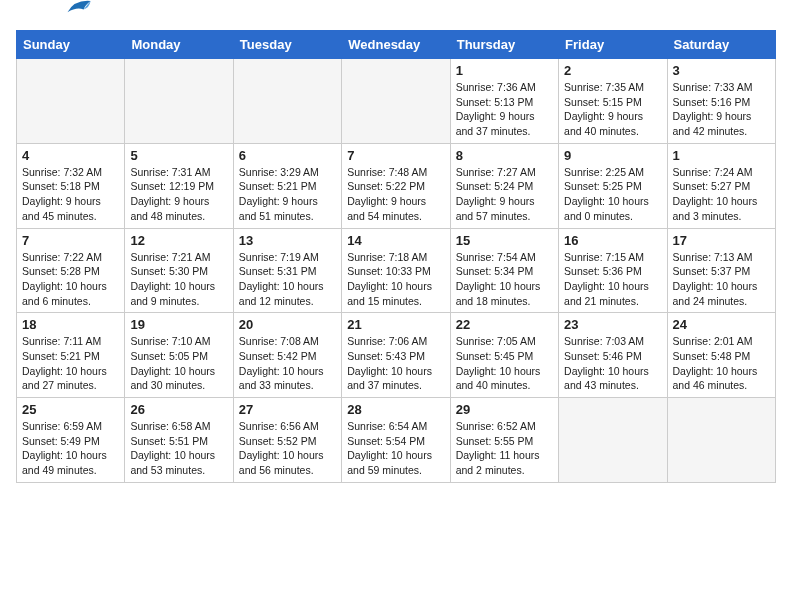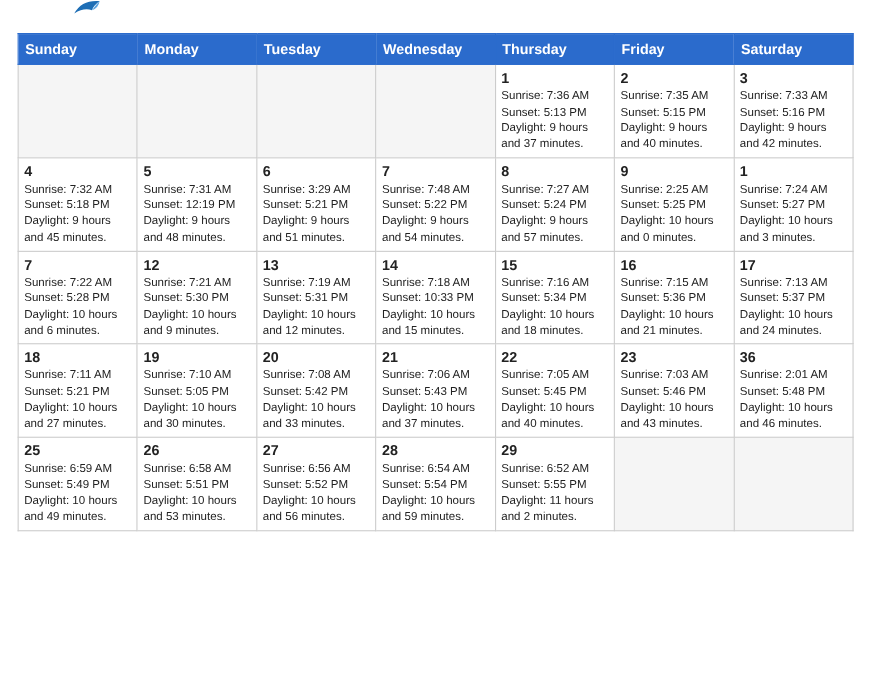--- a/index.html
+++ b/index.html
@@ -222,21 +222,21 @@
         </td>
         <td>
           <div class="day-number">14</div>
           <div class="day-info">Sunrise: 7:18 AM
 Sunset: 10:33 PM
 Daylight: 10 hours
 and 15 minutes.</div>
         </td>
         <td>
           <div class="day-number">15</div>
-          <div class="day-info">Sunrise: 7:16 AM
+          <div class="day-info">Sunrise: 7:54 AM
 Sunset: 5:34 PM
 Daylight: 10 hours
 and 18 minutes.</div>
         </td>
         <td>
           <div class="day-number">16</div>
           <div class="day-info">Sunrise: 7:15 AM
 Sunset: 5:36 PM
 Daylight: 10 hours
 and 21 minutes.</div>
@@ -286,21 +286,21 @@
 and 40 minutes.</div>
         </td>
         <td>
           <div class="day-number">23</div>
           <div class="day-info">Sunrise: 7:03 AM
 Sunset: 5:46 PM
 Daylight: 10 hours
 and 43 minutes.</div>
         </td>
         <td>
-          <div class="day-number">36</div>
+          <div class="day-number">24</div>
           <div class="day-info">Sunrise: 2:01 AM
 Sunset: 5:48 PM
 Daylight: 10 hours
 and 46 minutes.</div>
         </td>
       </tr>
       <tr>
         <td>
           <div class="day-number">25</div>
           <div class="day-info">Sunrise: 6:59 AM

